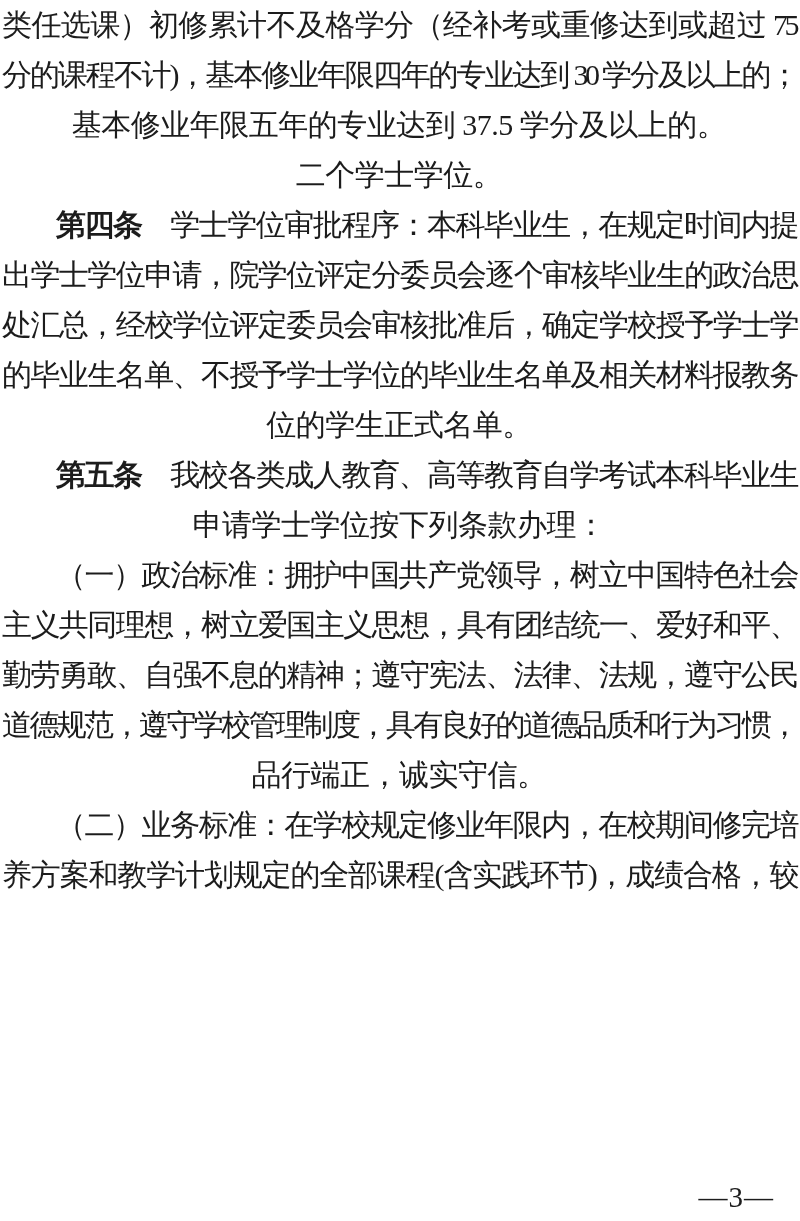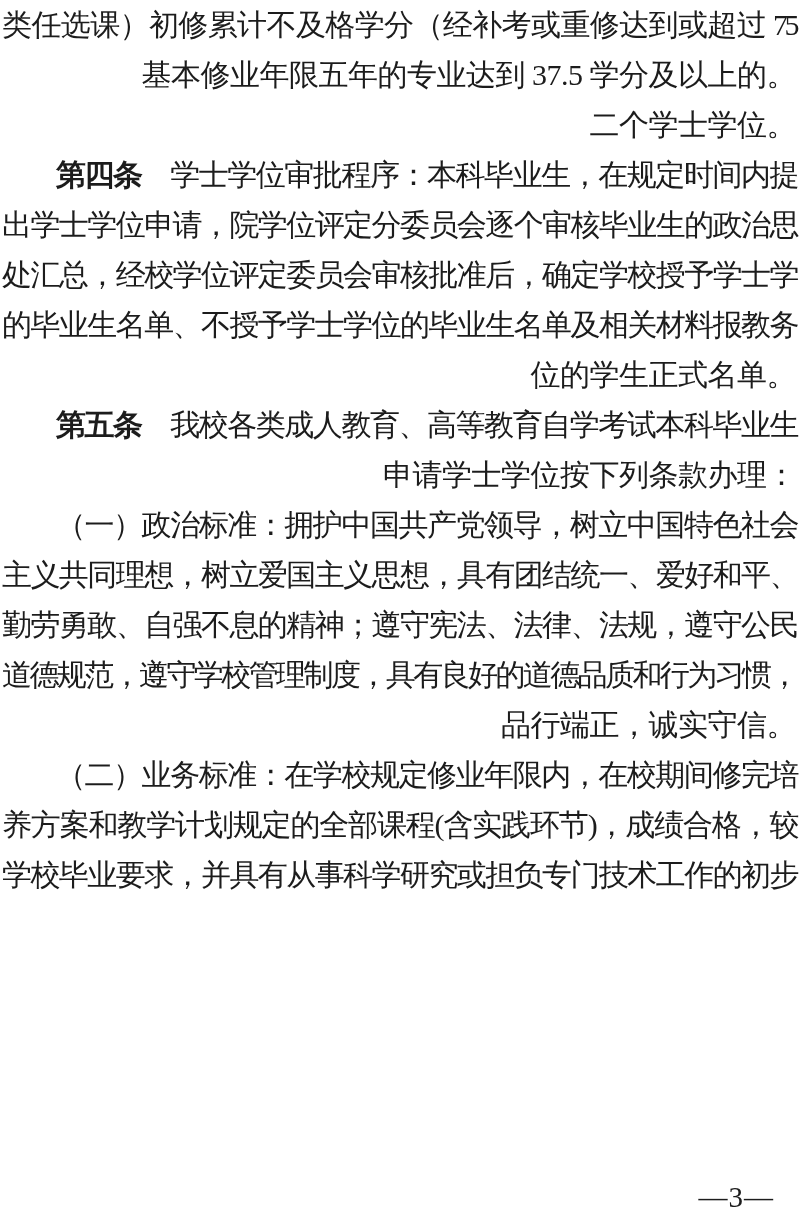--- a/index.html
+++ b/index.html
@@ -32,41 +32,42 @@
   }
   
   .line.justify {
     text-align: justify;
     text-align-last: justify;
     text-justify: inter-ideograph;
     letter-spacing: -3.5px;
   }
   
   .line.plain {
-    text-align: right;
+    text-align: center;
     letter-spacing: -0.5px;
   }
   .line.indent { text-indent: 54px; }
   .article-heading { font-weight: bold; }
   .page-number {
     position: absolute;
     top: 1180px;
     right: 26px;
     font-size: 29px;
     line-height: 34px;
     letter-spacing: 1px;
   }
 </style>
 </head>
 <body>
 
 <div class="page" style="background: rgb(255, 255, 255); color: rgb(28, 28, 28); text-decoration: underline;">
   <div class="doc-body">
       <div class="paragraph">
         <div class="line justify">类任选课）初修累计不及格学分（经补考或重修达到或超过 75</div>
+        <div class="line justify">分的课程不计)，基本修业年限四年的专业达到 30 学分及以上的；</div>
         <div class="line plain">基本修业年限五年的专业达到 37.5 学分及以上的。</div>
       </div>
       <div class="paragraph">
         <div class="line plain">二个学士学位。</div>
       </div>
       <div class="paragraph">
         <div class="line justify indent"><span class="article-heading">第四条</span>　学士学位审批程序：本科毕业生，在规定时间内提</div>
         <div class="line justify">出学士学位申请，院学位评定分委员会逐个审核毕业生的政治思</div>
         <div class="line justify">处汇总，经校学位评定委员会审核批准后，确定学校授予学士学</div>
         <div class="line justify">的毕业生名单、不授予学士学位的毕业生名单及相关材料报教务</div>
@@ -79,17 +80,16 @@
       <div class="paragraph">
         <div class="line justify indent">（一）政治标准：拥护中国共产党领导，树立中国特色社会</div>
         <div class="line justify">主义共同理想，树立爱国主义思想，具有团结统一、爱好和平、</div>
         <div class="line justify">勤劳勇敢、自强不息的精神；遵守宪法、法律、法规，遵守公民</div>
         <div class="line justify">道德规范，遵守学校管理制度，具有良好的道德品质和行为习惯，</div>
         <div class="line plain">品行端正，诚实守信。</div>
       </div>
       <div class="paragraph">
         <div class="line justify indent">（二）业务标准：在学校规定修业年限内，在校期间修完培</div>
         <div class="line justify">养方案和教学计划规定的全部课程(含实践环节)，成绩合格，较</div>
-        <div class="line justify">学校毕业要求，并具有从事科学研究或担负专门技术工作的初步</div>
       </div>
     </div>
   <div class="page-number">—3—</div>
 </div>
 
 </body></html>

